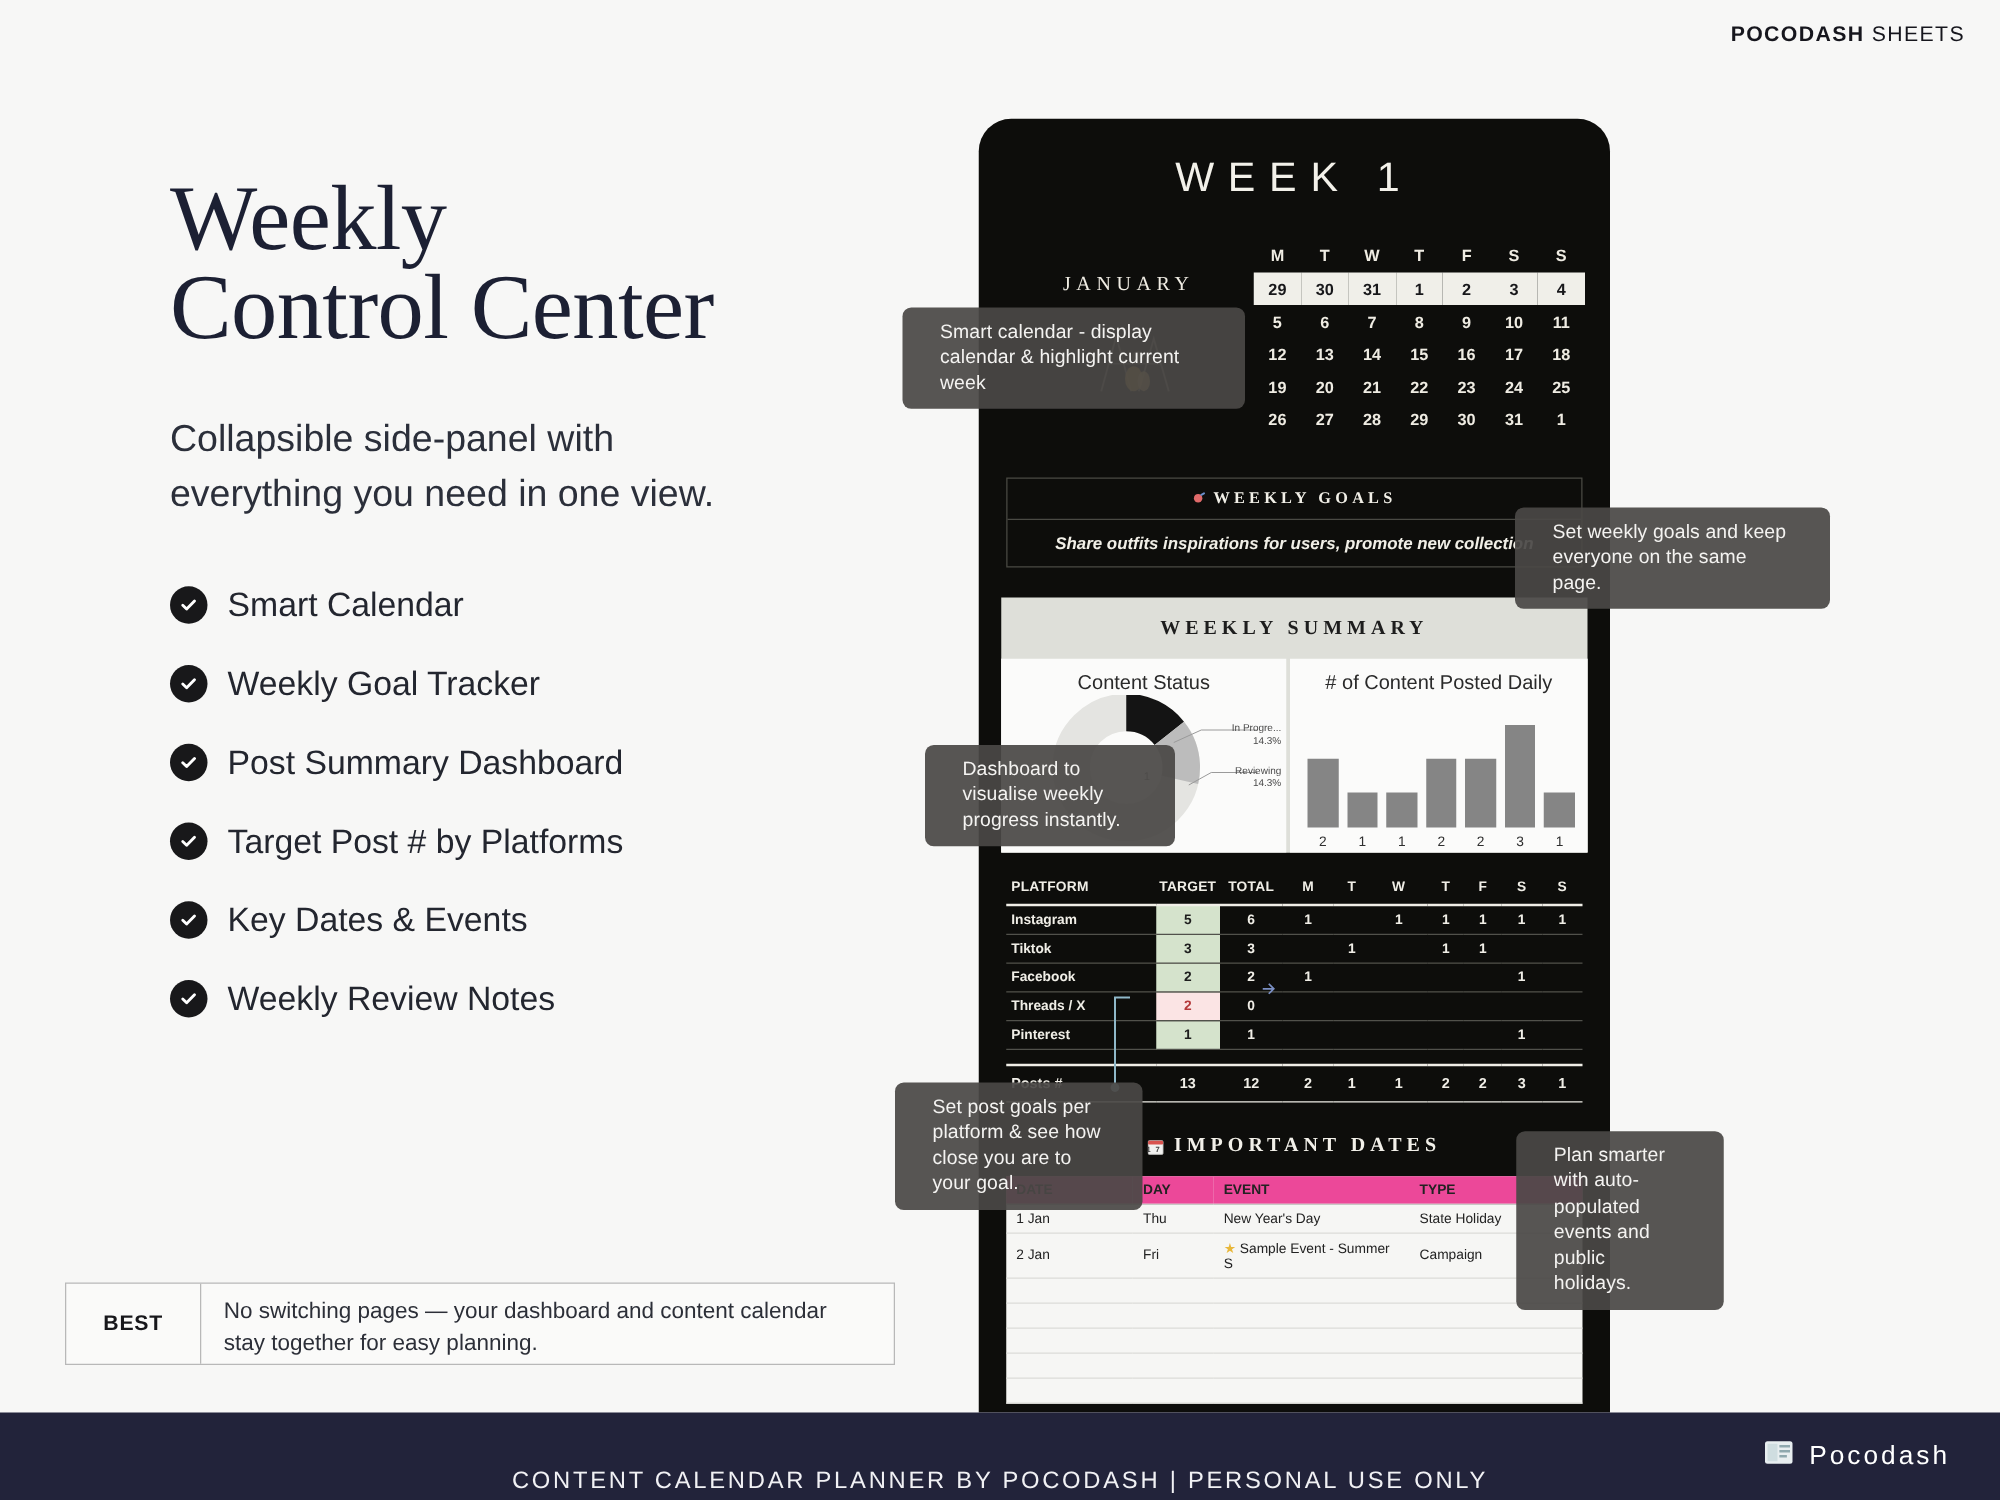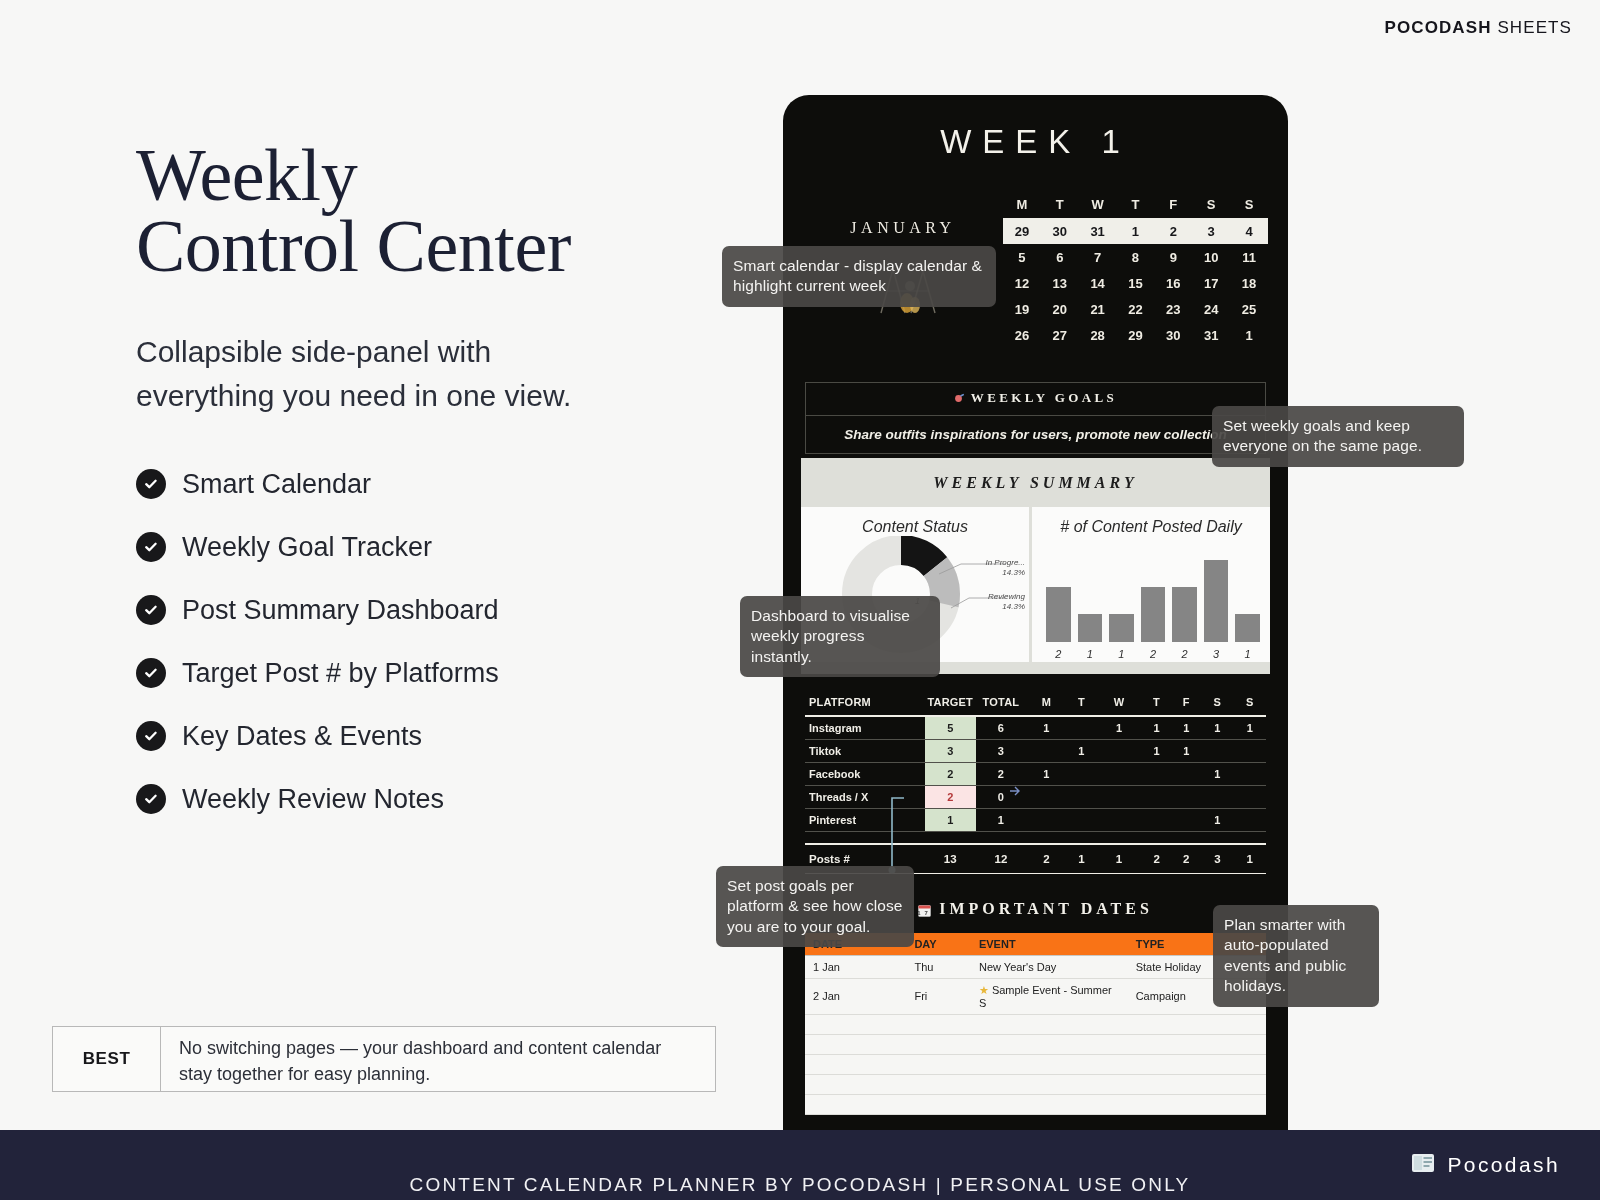--- a/index.html
+++ b/index.html
@@ -111,23 +111,22 @@
     font-family: "Liberation Serif","DejaVu Serif",serif; font-weight: 700;
   }
   .goals-body {
     text-align: center; padding: 11px 0;
     color: #f1efe7; font-size: 13.5px; font-style: italic; font-weight: 700;
   }
   .pin { display:inline-block; vertical-align:-2px; margin-right: 6px; }
 
   
   .summary {
-    margin: 4px 4px 0 4px; background: #dedfd9;
-    padding: 16px 0 12px 0;
-    font-style: italic;
+    margin: 24px 4px 0 4px; background: #dedfd9;
+    padding: 16px 0 0 0;
   }
   .summary-title {
     text-align:center; font-family:"Liberation Serif","DejaVu Serif",serif;
     font-size: 16px; letter-spacing: 4px; color: #1d1d1d; font-weight: 700;
     padding-bottom: 15px;
   }
   .charts { display: flex; background: #dedfd9; }
   .chart-box { background: #fbfbfa; position: relative; }
   .chart-left { width: 228px; height: 155px; margin-right: 3px; }
   .chart-right { flex: 1; height: 155px; }
@@ -177,35 +176,35 @@
   .dates-head {
     text-align: center; margin-top: 26px;
     font-family: "Liberation Serif","DejaVu Serif",serif;
     color: #f2f0e9; font-size: 16px; letter-spacing: 4px; font-weight: 700;
   }
   .cal-emoji { display:inline-block; vertical-align: -3px; margin-right: 8px; }
   .dates-table { margin: 12px 8px 0 8px; background: #f6f6f4; }
   table.dt { width: 100%; border-collapse: collapse; }
   table.dt th {
     text-align: left; font-size: 11px; font-weight: 700; color: #222;
-    background: #f97316; padding: 5px 8px; border-bottom: 1px solid #c8c8c4;
+    background: #ec4899; padding: 5px 8px; border-bottom: 1px solid #c8c8c4;
   }
   table.dt td {
     font-size: 11px; color: #222; padding: 5px 8px;
     border-bottom: 1px solid #dcdcd8; height: 20px;
   }
   .star { color: #e8b73a; }
 
   
   .callout {
     position: absolute;
     background: rgba(74,72,70,0.93);
     color: #f4f3f1;
     border-radius: 7px;
-    padding: 10px 11px;
+    padding: 10px 30px;
     font-size: 15.5px;
     line-height: 1.32;
     letter-spacing: .1px;
   }
   .c1 { left: 722px; top: 246px; width: 274px; }
   .c2 { left: 1212px; top: 406px; width: 252px; }
   .c3 { left: 740px; top: 596px; width: 200px; }
   .c4 { left: 716px; top: 866px; width: 198px; }
   .c5 { left: 1213px; top: 905px; width: 166px; }
 

